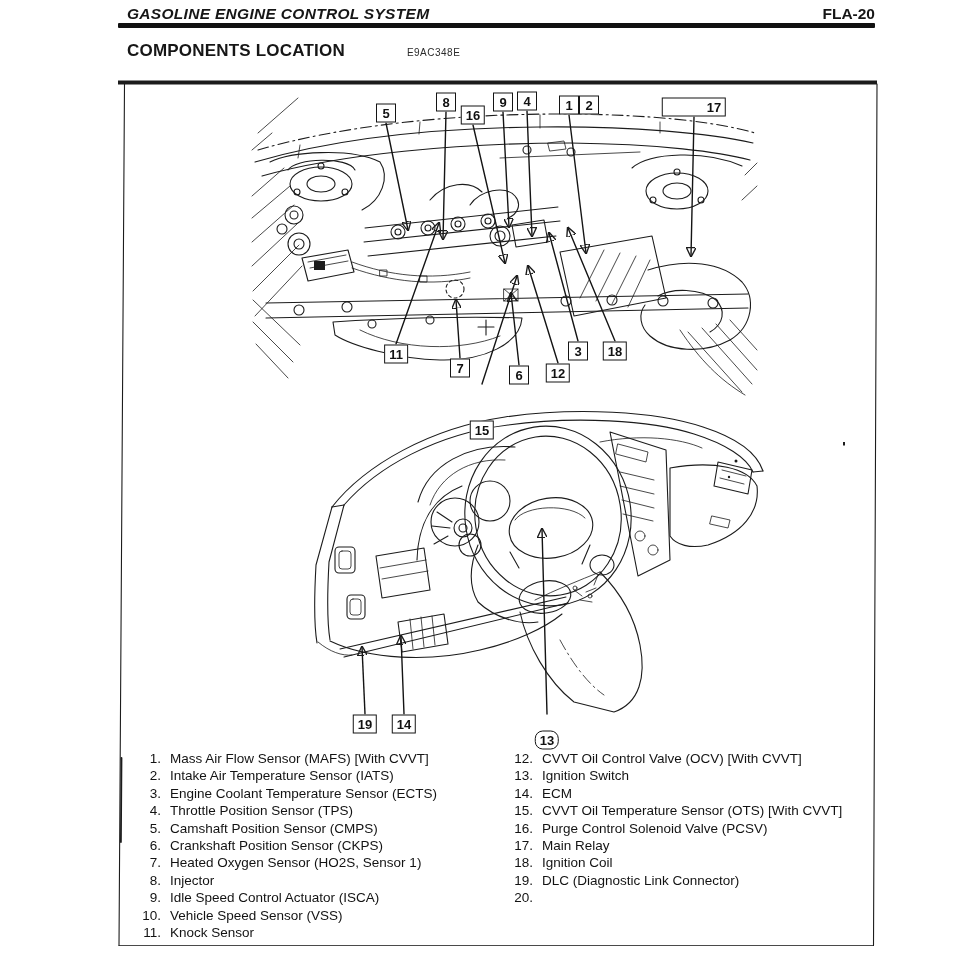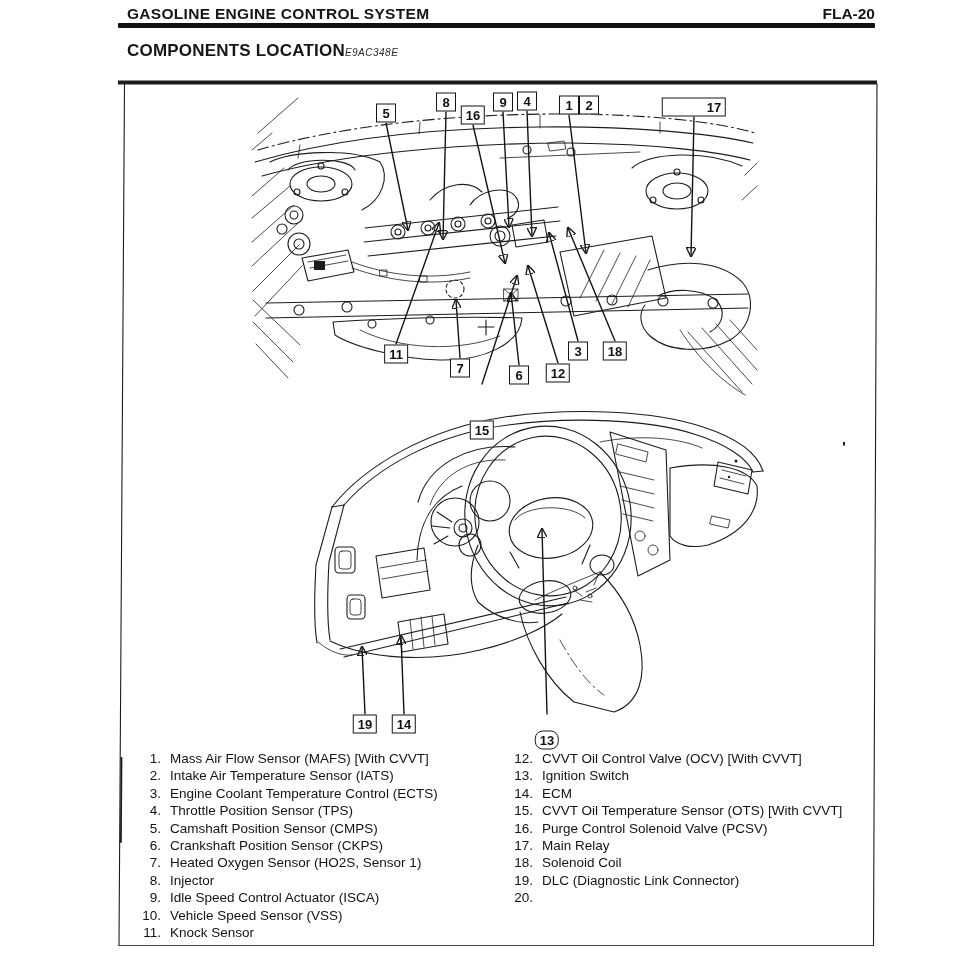--- a/index.html
+++ b/index.html
@@ -1,27 +1,27 @@
 <!DOCTYPE html>
 <html><head>
 <meta charset="utf-8">
 <style>
   html,body{margin:0;padding:0;background:#ffffff;}
   body{width:957px;height:957px;position:relative;overflow:hidden;
        font-family:"Liberation Sans",sans-serif;color:#161616;}
   
   .page-header{position:absolute;top:5px;left:127px;right:82px;display:flex;
                justify-content:space-between;align-items:baseline;}
-  .page-header .title{font-size:15.5px;font-weight:700;letter-spacing:.3px;}
+  .page-header .title{font-size:15.5px;font-weight:700;letter-spacing:.3px;font-style:italic;}
   .page-header .pageno{font-size:15.5px;font-weight:700;}
   .header-rule{position:absolute;top:23px;left:118px;width:757px;height:4.5px;
                background:#111;border-radius:1px;}
   .section-row{position:absolute;top:41px;left:127px;display:flex;align-items:baseline;}
   .section-row .sec-title{font-size:17px;font-weight:700;letter-spacing:.2px;}
-  .section-row .sec-code{font-size:10px;color:#2b2b2b;letter-spacing:.5px;font-style:italic;}
+  .section-row .sec-code{font-size:10px;color:#2b2b2b;margin-left:62px;letter-spacing:.5px;}
   
   #artwork{position:absolute;left:0;top:0;width:957px;height:957px;}
   #artwork path,#artwork line,#artwork ellipse,#artwork circle,#artwork rect{
     fill:none;stroke:#1c1c1c;stroke-width:1.1;stroke-linecap:round;stroke-linejoin:round;}
   #artwork .thin{stroke-width:.8;}
   #artwork .thick{stroke-width:1.8;}
   #artwork .fillk{fill:#1c1c1c;stroke:none;}
   #artwork .dashed{stroke-dasharray:3 3;}
   #artwork .dashdot{stroke-dasharray:11 4 2 4;}
   #leaders line{stroke:#141414;stroke-width:1.4;}
@@ -299,21 +299,21 @@
       <div class="legend-row">
         <span class="ln">1.</span>
         <span class="lt">Mass Air Flow Sensor (MAFS) [With CVVT]</span>
       </div>
       <div class="legend-row">
         <span class="ln">2.</span>
         <span class="lt">Intake Air Temperature Sensor (IATS)</span>
       </div>
       <div class="legend-row">
         <span class="ln">3.</span>
-        <span class="lt">Engine Coolant Temperature Control (ECTS)</span>
+        <span class="lt">Engine Coolant Temperature Sensor (ECTS)</span>
       </div>
       <div class="legend-row">
         <span class="ln">4.</span>
         <span class="lt">Throttle Position Sensor (TPS)</span>
       </div>
       <div class="legend-row">
         <span class="ln">5.</span>
         <span class="lt">Camshaft Position Sensor (CMPS)</span>
       </div>
       <div class="legend-row">
@@ -361,21 +361,21 @@
       <div class="legend-row">
         <span class="ln">16.</span>
         <span class="lt">Purge Control Solenoid Valve (PCSV)</span>
       </div>
       <div class="legend-row">
         <span class="ln">17.</span>
         <span class="lt">Main Relay</span>
       </div>
       <div class="legend-row">
         <span class="ln">18.</span>
-        <span class="lt">Solenoid Coil</span>
+        <span class="lt">Ignition Coil</span>
       </div>
       <div class="legend-row">
         <span class="ln">19.</span>
         <span class="lt">DLC (Diagnostic Link Connector)</span>
       </div>
       <div class="legend-row">
         <span class="ln">20.</span>
       </div>
     </div>
 </div>

